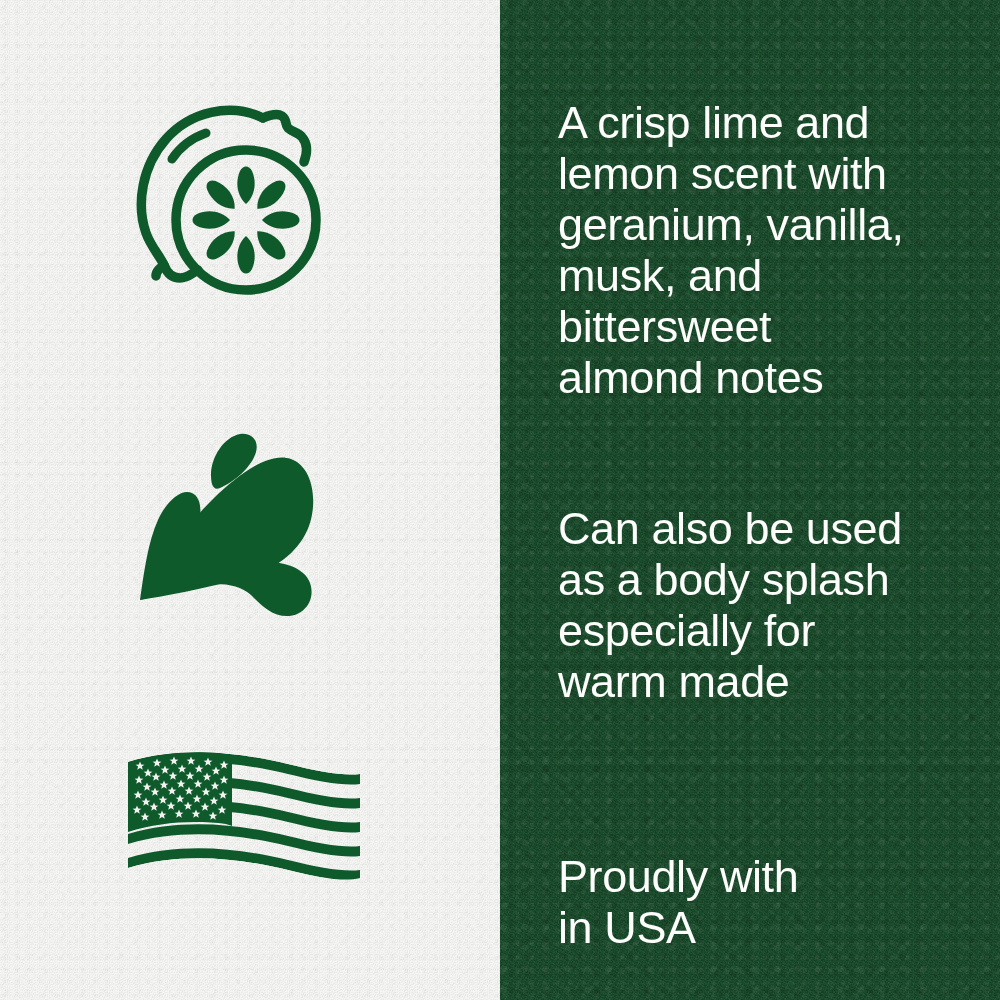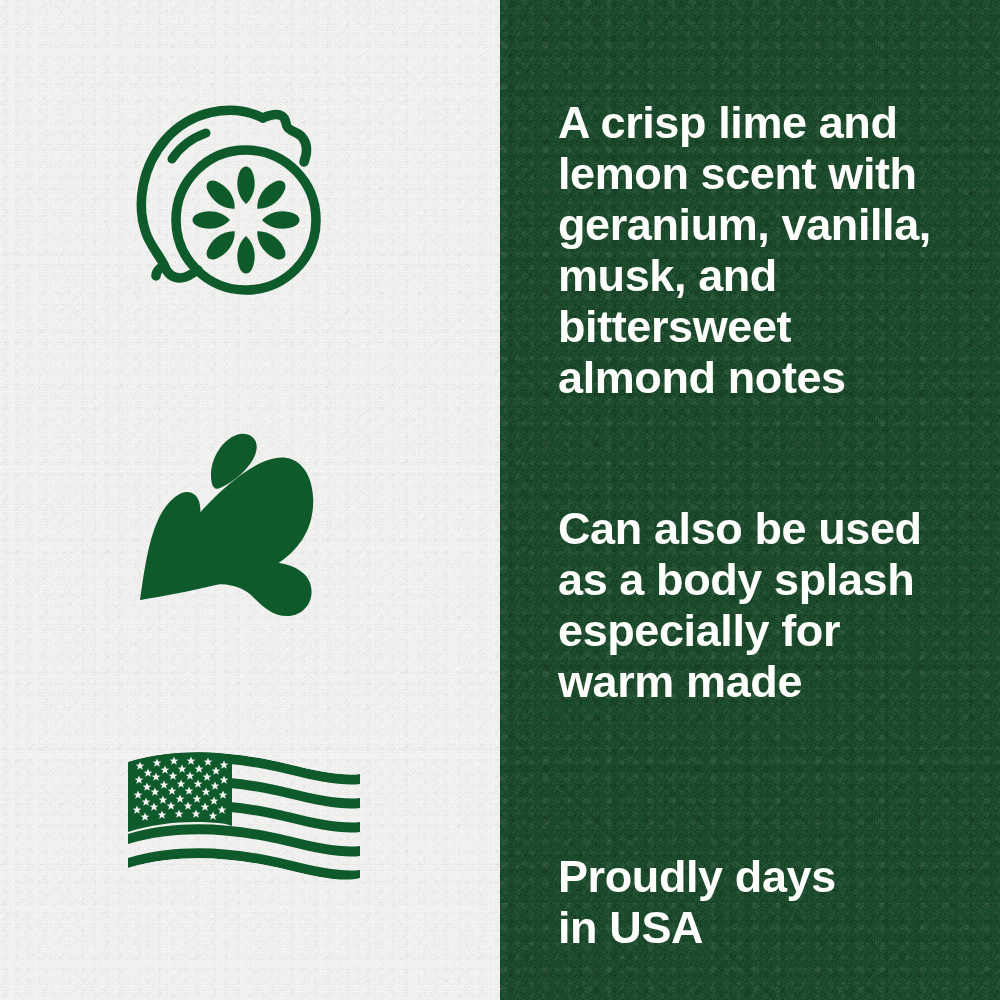--- a/index.html
+++ b/index.html
@@ -102,21 +102,21 @@
       repeating-radial-gradient(circle at 70% 70%, rgba(255,255,255,0.03) 0 1px, rgba(0,0,0,0.045) 1px 2px);
     background-size: 5px 5px, 7px 7px;
     opacity: 0.7;
   }
 
   .feature-text {
     position: absolute;
     left: 58px;
     color: #fdfdfb;
     font-family: "Liberation Sans", sans-serif;
-    font-weight: 700;
+    font-weight: 400;
     font-size: 45px;
     line-height: 51px;
     letter-spacing: -0.4px;
     white-space: pre-line;
     text-rendering: optimizeLegibility;
     z-index: 3;
   }
   #text-scent  { top: 52px;  width: 400px; }
   #text-splash { top: 458px; width: 400px; }
   #text-origin { top: 806px; width: 400px; }
@@ -392,17 +392,17 @@
 geranium, vanilla,
 musk, and
 bittersweet
 almond notes</p>
 
     <p class="feature-text" id="text-splash">Can also be used
 as a body splash
 especially for
 warm made</p>
 
-    <p class="feature-text" id="text-origin">Proudly days
+    <p class="feature-text" id="text-origin">Proudly with
 in USA</p>
   </div>
 
 </div>
 
 </body></html>

